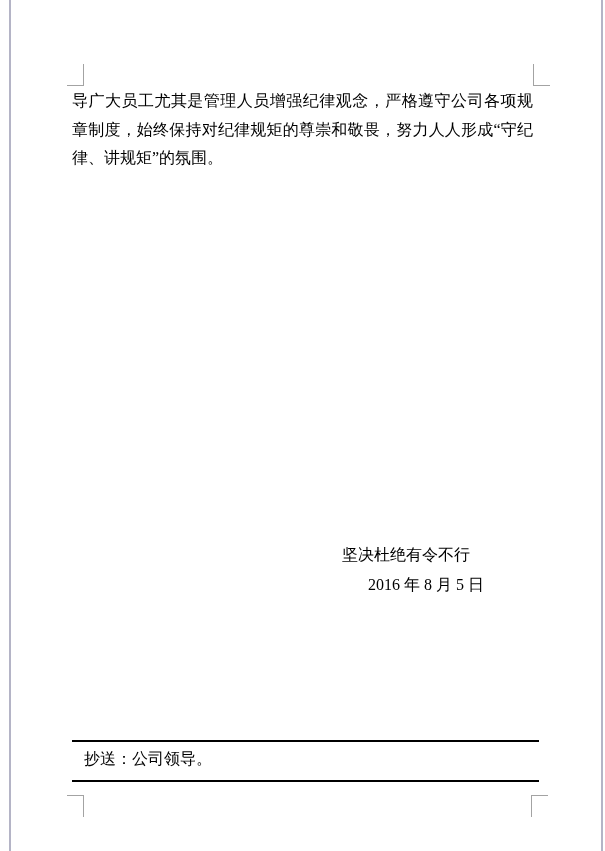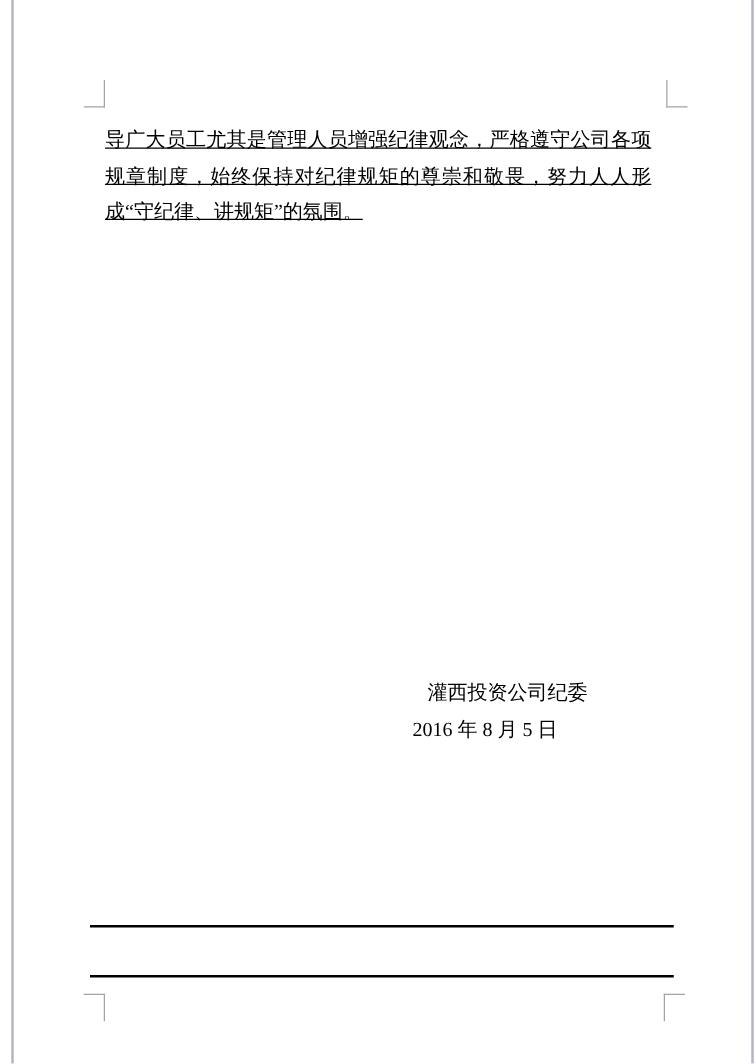--- a/index.html
+++ b/index.html
@@ -43,35 +43,35 @@
     position: absolute;
     left: 72px;
     top: 87px;
     width: 461px;
     font-size: 16px;
     line-height: 28.6px;
     text-align: justify;
     text-justify: inter-character;
     color: #000000;
   }
-  .body-text p { margin: 12px; text-decoration: underline; }
+  .body-text p { margin: 0; }
   .body-text p.indent { text-indent: 32px; }
 
   
   .sig-name {
     position: absolute;
     left: 342px;
     top: 546px;
     font-size: 16px;
     line-height: 18px;
     white-space: nowrap;
   }
   .sig-date {
     position: absolute;
-    left: 330px;
+    left: 368px;
     top: 576px;
     font-size: 16px;
     line-height: 18px;
     white-space: nowrap;
   }
 
   
   .rule {
     position: absolute;
     left: 72px;
@@ -100,22 +100,23 @@
 
   <div class="crop-mark tl"></div>
   <div class="crop-mark tr"></div>
   <div class="crop-mark bl"></div>
   <div class="crop-mark br"></div>
 
   <div class="body-text">
     <p>导广大员工尤其是管理人员增强纪律观念，严格遵守公司各项规章制度，始终保持对纪律规矩的尊崇和敬畏，努力人人形成“守纪律、讲规矩”的氛围。</p>
   </div>
 
-  <div class="sig-name">灌西投资公司纪委</div>
+  <div class="sig-name">坚决杜绝有令不行</div>
 
   <div class="sig-date">2016 年 8 月 5 日</div>
 
   <div class="rule rule-top"></div>
 
+  <div class="copy-line">抄送：公司领导。</div>
 
   <div class="rule rule-bottom"></div>
 
 </div>
 
 </body></html>

